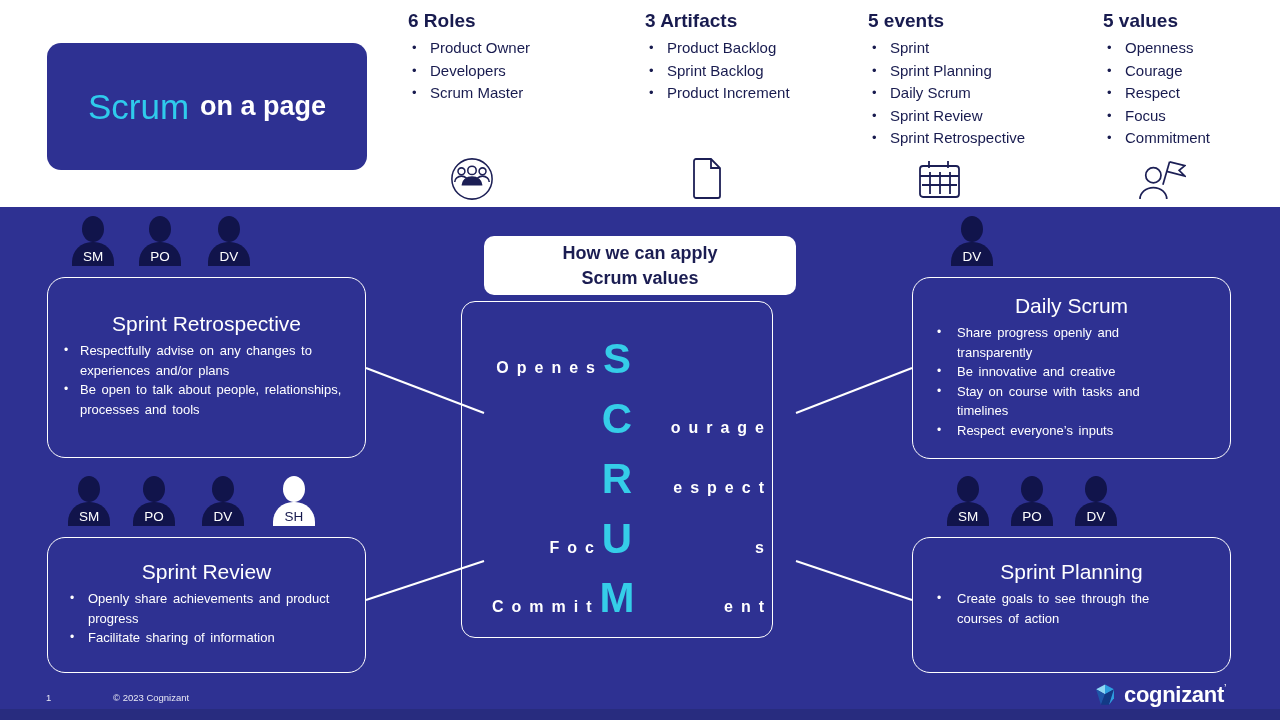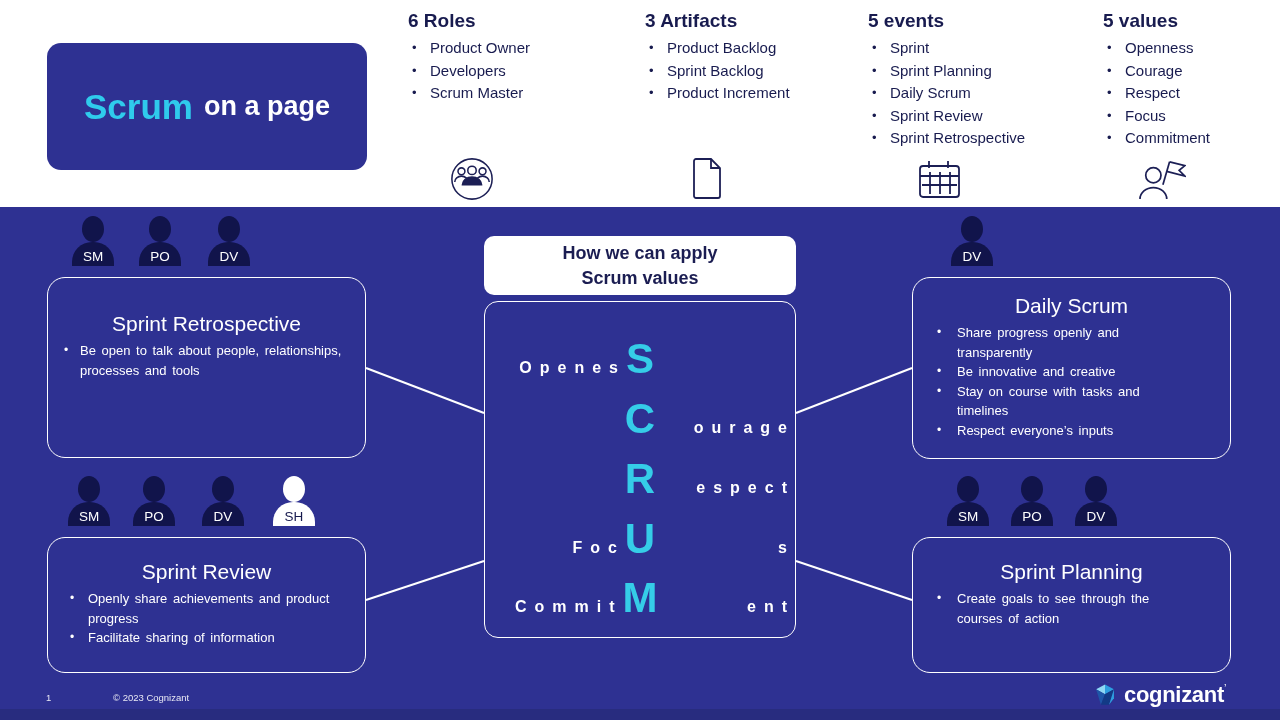--- a/index.html
+++ b/index.html
@@ -7,39 +7,39 @@
   body {
     position:relative; width:1280px; height:720px; overflow:hidden;
     background:#ffffff; font-family:"Liberation Sans", sans-serif;
   }
   #blue-bg { position:absolute; left:0; top:207px; width:1280px; height:513px; background:#2e3192; }
   #bottom-strip { position:absolute; left:0; top:709px; width:1280px; height:11px; background:#282c7f; }
 
   
   #title-card { position:absolute; left:47px; top:43px; width:320px; height:127px;
     background:#2e3192; border-radius:14px; display:flex; align-items:center; justify-content:center; }
-  .t-hl { color:#2fcbec; font-size:35px; font-weight:bold; }
+  .t-hl { color:#2fcbec; font-size:35px; font-weight:normal; }
   .t-rest { color:#ffffff; font-size:27px; font-weight:bold; margin-left:11px; }
 
   
   .col { position:absolute; top:10px; width:236px; color:#181b4f; }
   .col h2 { font-size:19px; font-weight:bold; margin-bottom:5px; }
   .col ul { list-style:none; }
   .col li { position:relative; padding-left:22px; font-size:15px; line-height:22.5px; }
   .col li::before { content:"•"; position:absolute; left:4px; font-size:13px; }
 
   .top-icon { position:absolute; }
 
   
   #center-header { position:absolute; left:484px; top:236px; width:312px; height:59px;
     background:#ffffff; border-radius:10px; color:#1b1d52; text-align:center;
     font-size:18px; font-weight:bold; line-height:25px; padding-top:5px; }
 
   
-  #scrum-box { position:absolute; left:484px; top:301px; width:312px; height:337px;
+  #scrum-box { position:absolute; left:461px; top:301px; width:312px; height:337px;
     border:1.5px solid #ffffff; border-radius:14px; }
   .acr-row { position:absolute; left:0; width:100%; display:grid;
     grid-template-columns:1fr auto 1fr; align-items:baseline; }
   .acr-left  { text-align:right; }
   .acr-right { text-align:right; padding-left:5px; }
   .acr-small { font-size:16px; font-weight:bold; letter-spacing:8px; color:#ffffff; white-space:nowrap; }
   .acr-big { font-size:42px; font-weight:bold; color:#35cde8; line-height:1; }
   #acr-0 { top:36px; } #acr-1 { top:96px; } #acr-2 { top:156px; } #acr-3 { top:216px; } #acr-4 { top:275px; }
 
   
@@ -250,20 +250,21 @@
 </div>
 <div class="person" style="left:1075px;top:476px">
   <div class="p-head"></div>
   <div class="p-body"></div>
   <span class="p-label">DV</span>
 </div>
 
 <div class="ebox" id="box-retro">
   <h3>Sprint Retrospective</h3>
   <ul>
+    <li>Respectfully advise on any changes to experiences and/or plans</li>
     <li>Be open to talk about people, relationships, processes and tools</li>
   </ul>
 </div>
 <div class="ebox" id="box-daily">
   <h3>Daily Scrum</h3>
   <ul>
     <li>Share progress openly and transparently</li>
     <li>Be innovative and creative</li>
     <li>Stay on course with tasks and timelines</li>
     <li>Respect everyone’s inputs</li>

